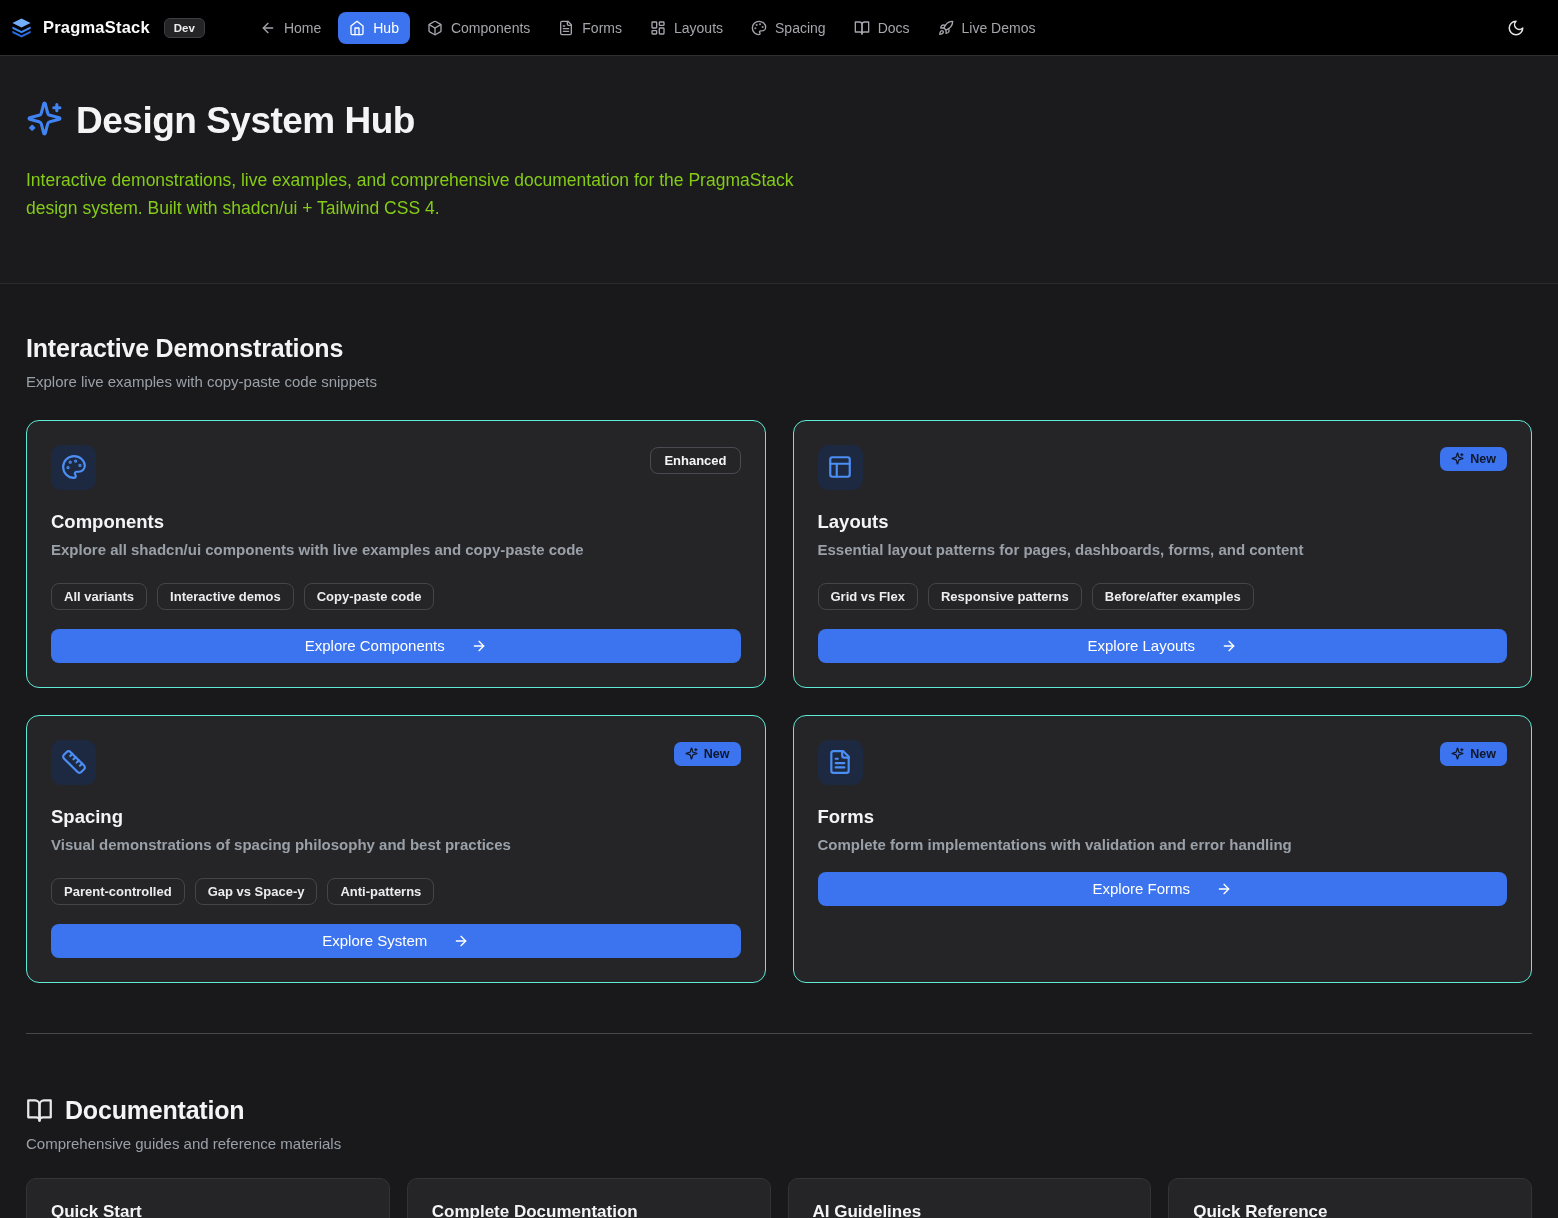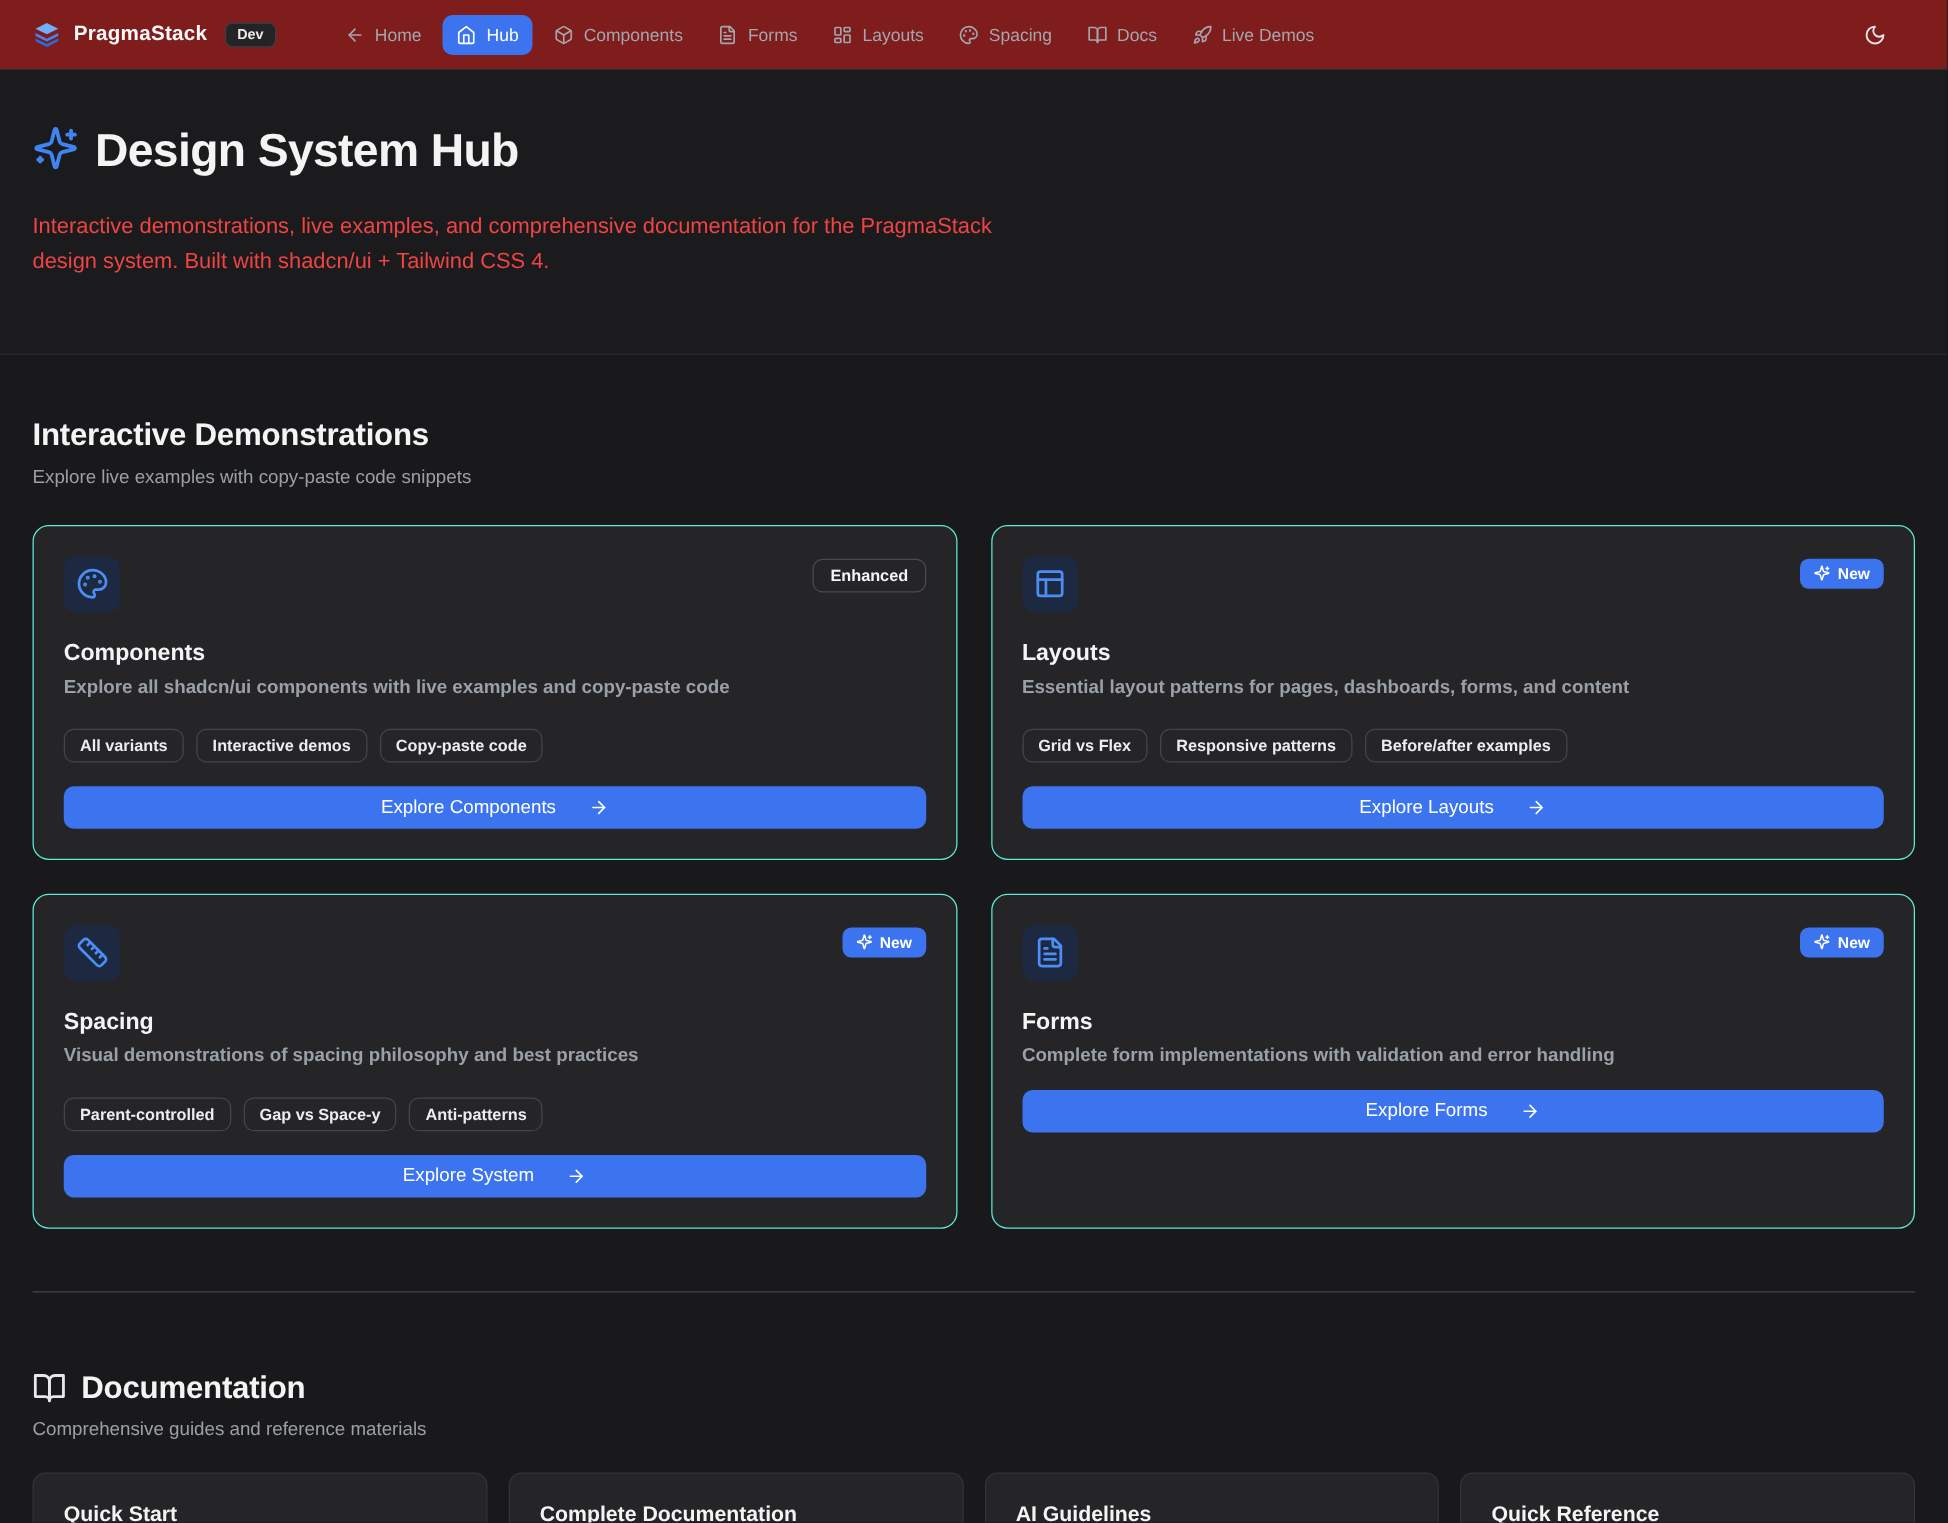--- a/index.html
+++ b/index.html
@@ -7,22 +7,22 @@
   body {
     font-family:"Liberation Sans", sans-serif;
     background:#19191b;
     color:#fafafa;
     -webkit-font-smoothing:antialiased;
   }
   svg { display:block; }
 
   
   .topnav {
-    height:56px; background:#7f1d1d; border-bottom:1px solid #2e2e31;
-    display:flex; align-items:center; padding:0 26px;
+    height:56px; background:#000000; border-bottom:1px solid #2e2e31;
+    display:flex; align-items:center; padding:0 10px;
   }
   .brand-group { display:flex; align-items:center; gap:10px; }
   .brand-name { font-size:16.5px; font-weight:700; letter-spacing:.2px; }
   .dev-badge {
     font-size:11.5px; font-weight:700; color:#ececef;
     border:1px solid #3e3e44; background:#242427;
     border-radius:6px; padding:3px 9px; margin-left:4px;
   }
   .nav-items { display:flex; align-items:center; gap:6px; margin-left:44px; }
   .nav-item {
@@ -43,21 +43,21 @@
   
   .hero {
     background:#1b1b1d; border-bottom:1px solid #2a2a2d;
     padding:44px 26px 60px;
   }
   .hero-title-row { display:flex; gap:13px; }
   .hero-title-row svg { width:37px; height:37px; color:#4084f4; }
   .hero-title { font-size:37px; font-weight:700; letter-spacing:-.5px; color:#f4f4f5; }
   .hero-sub {
     margin-top:24px; max-width:775px;
-    font-size:17.5px; line-height:1.62; color:#ef4444;
+    font-size:17.5px; line-height:1.62; color:#84cc16;
   }
 
   
   .main { padding:50px 26px 0; }
   .section-heading { font-size:25px; font-weight:700; color:#f4f4f5; letter-spacing:-.2px; }
   .section-sub { margin-top:10px; font-size:15px; color:#9aa0a8; }
 
   .grid2 {
     margin-top:30px;
     display:grid; grid-template-columns:1fr 1fr; gap:27px;
@@ -67,21 +67,21 @@
     padding:24px;
   }
   .card-top { display:flex; align-items:flex-start; justify-content:space-between; }
   .icon-tile {
     width:45px; height:45px; border-radius:10px; background:#1d2940;
     display:flex; align-items:center; justify-content:center; color:#4b8ef5;
   }
   .icon-tile svg { width:26px; height:26px; }
   .badge-solid {
     display:flex; align-items:center; gap:6px;
-    background:#3b74ee; color:#ffffff; font-size:12.5px; font-weight:700;
+    background:#3b74ee; color:#0f172a; font-size:12.5px; font-weight:700;
     padding:5px 11px; border-radius:7px; margin-top:2px;
   }
   .badge-solid svg { width:13px; height:13px; }
   .badge-outline {
     border:1px solid #4a4a52; color:#f5f5f5; font-size:13px; font-weight:700;
     padding:5px 13px; border-radius:8px; margin-top:2px;
   }
   .card-title { margin-top:21px; font-size:18.5px; font-weight:700; color:#f4f4f5; }
   .card-desc { margin-top:8px; font-size:15px; color:#9aa0a8;font-weight:bold; }
   .tag-row { margin-top:25px; display:flex; gap:10px; }

